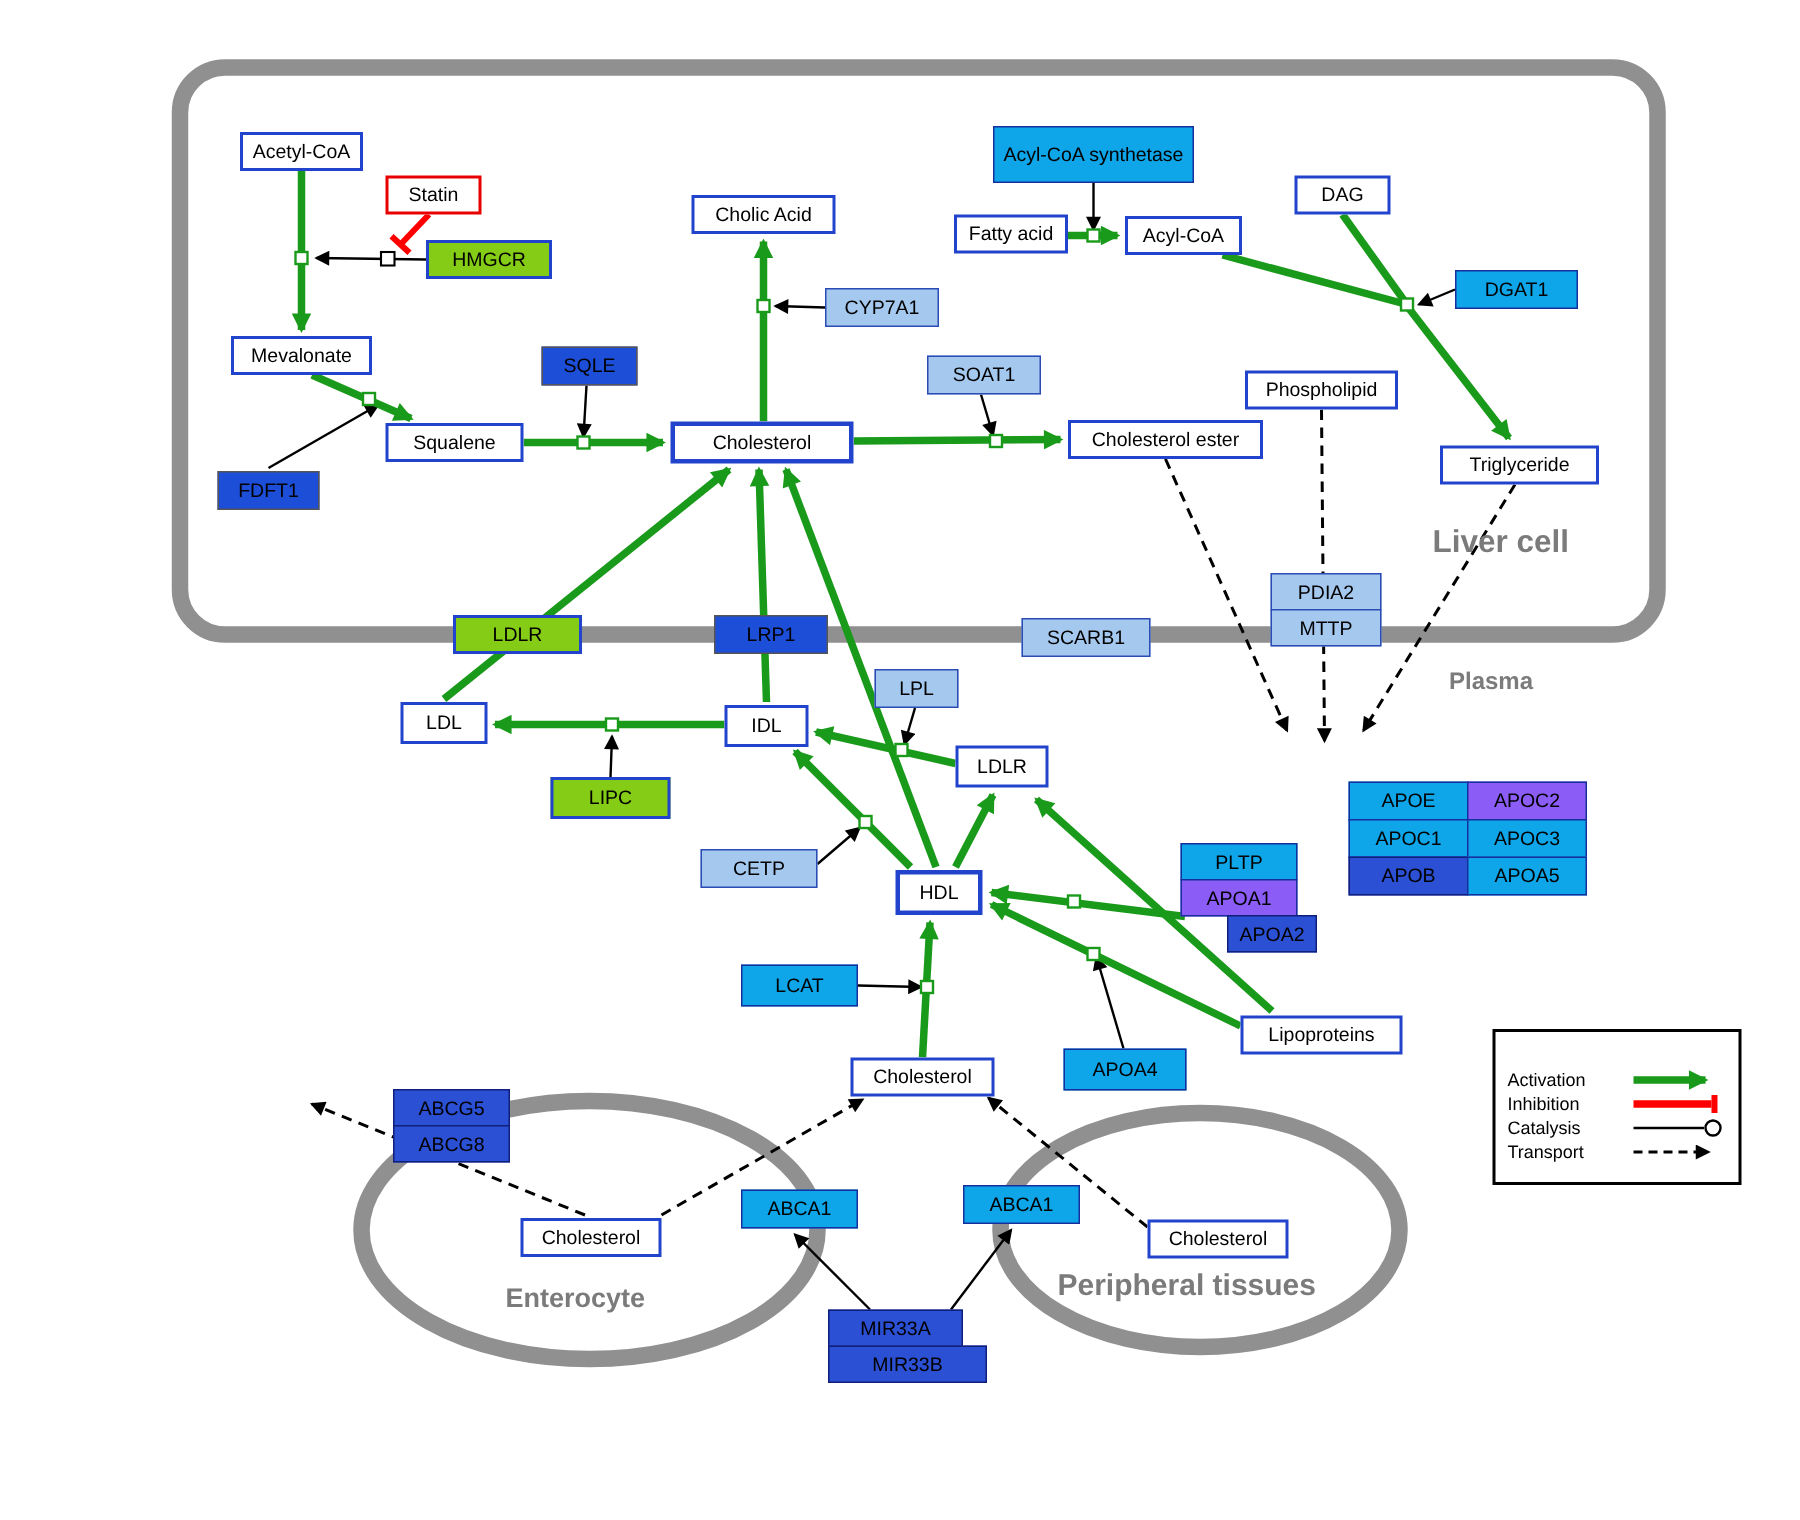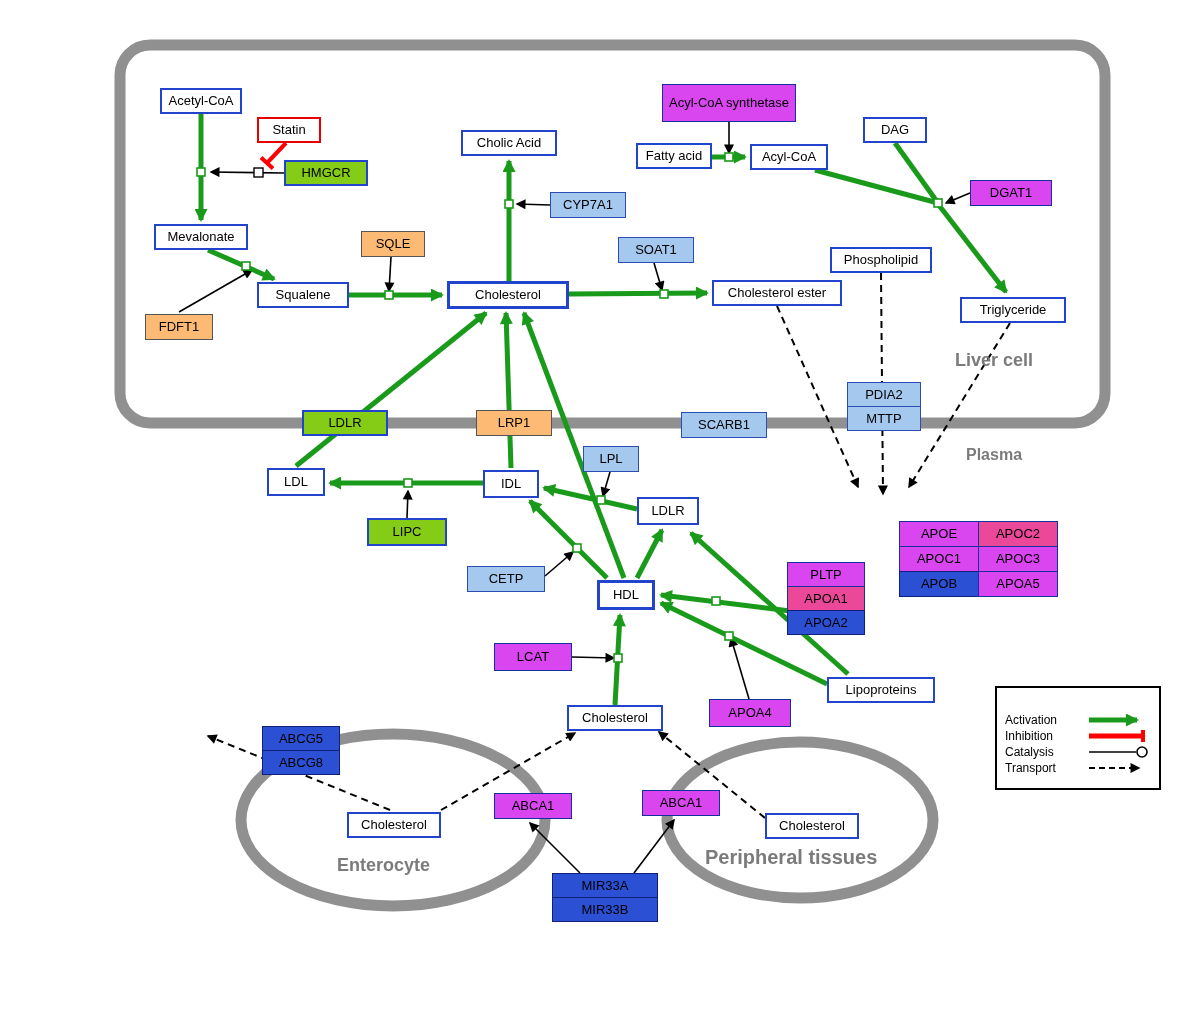--- a/index.html
+++ b/index.html
@@ -7,24 +7,24 @@
   body{font-family:"Liberation Sans",sans-serif}
   #canvas{position:relative;width:1200px;height:1013px;background:#fff;overflow:hidden}
   #edges{position:absolute;left:0;top:0}
   .node{position:absolute;display:flex;align-items:center;justify-content:center;
         text-align:center;font-size:13px;line-height:1.05;color:#000;height:26px;
         padding:1px 3px;white-space:nowrap;z-index:5}
   .metab{background:#fff;border:2px solid #2244cc}
   .metab-bold{background:#fff;border:3px solid #2244cc}
   .redbox{background:#fff;border:2px solid #e80000}
   .yellow{background:#84cc16;border:2px solid #2244cc}
-  .paleyellow{background:#fdba74;border:1px solid #555}
+  .paleyellow{background:#1d4ed8;border:1px solid #555}
   .lightblue{background:#a4c8ee;border:1px solid #2a4cb4}
-  .blue{background:#d946ef;border:1px solid #15309e}
-  .blue2{background:#ec4899;border:1px solid #15309e}
+  .blue{background:#0ea5e9;border:1px solid #15309e}
+  .blue2{background:#8b5cf6;border:1px solid #15309e}
   .darkblue{background:#2b50d4;border:1px solid #101f7a}
   .wrap{white-space:normal}
   .rlabel{position:absolute;color:#7b7b7b;font-weight:bold;z-index:4}
   #legend{position:absolute;left:995px;top:686px;width:166px;height:104px;background:#fff;
           border:2px solid #000;padding:24px 8px;display:flex;flex-direction:column;
           justify-content:space-between;z-index:6}
   .lrow{display:flex;align-items:center;justify-content:space-between;height:20px}
   .ltext{font-size:12px;color:#000}
 </style>
 </head>
@@ -113,21 +113,21 @@
     <rect x="404" y="479" width="8" height="8"></rect>
     <rect x="597" y="496" width="8" height="8"></rect>
     <rect x="573" y="544" width="8" height="8"></rect>
     <rect x="712" y="597" width="8" height="8"></rect>
     <rect x="725" y="632" width="8" height="8"></rect>
     <rect x="614" y="654" width="8" height="8"></rect>
   </g>
   <rect x="254" y="168" width="9" height="9" fill="#fff" stroke="#000" stroke-width="1.4"></rect>
 </svg>
 
-<div class="rlabel" style="left:955px;top:350px;font-size:18px">Liver cell</div>
+<div class="rlabel" style="left:955px;top:350px;font-size:21px">Liver cell</div>
 <div class="rlabel" style="left:966px;top:446px;font-size:16px">Plasma</div>
 <div class="rlabel" style="left:337px;top:855px;font-size:18px">Enterocyte</div>
 <div class="rlabel" style="left:705px;top:846px;font-size:20px">Peripheral tissues</div>
 
 <div class="node metab" style="left:160px;top:88px;width:82px">Acetyl-CoA</div>
 <div class="node redbox" style="left:257px;top:117px;width:64px">Statin</div>
 <div class="node yellow" style="left:284px;top:160px;width:84px">HMGCR</div>
 <div class="node metab" style="left:154px;top:224px;width:94px">Mevalonate</div>
 <div class="node paleyellow" style="left:145px;top:314px;width:68px">FDFT1</div>
 <div class="node metab" style="left:257px;top:282px;width:92px">Squalene</div>
@@ -154,39 +154,39 @@
 <div class="node metab" style="left:267px;top:468px;width:58px;height:28px">LDL</div>
 <div class="node metab" style="left:483px;top:470px;width:56px;height:28px">IDL</div>
 <div class="node lightblue" style="left:583px;top:446px;width:56px">LPL</div>
 <div class="node metab" style="left:637px;top:497px;width:62px;height:28px">LDLR</div>
 <div class="node yellow" style="left:367px;top:518px;width:80px;height:28px">LIPC</div>
 <div class="node lightblue" style="left:467px;top:566px;width:78px">CETP</div>
 <div class="node metab-bold" style="left:597px;top:580px;width:58px;height:30px">HDL</div>
 <div class="node blue" style="left:494px;top:643px;width:78px;height:28px">LCAT</div>
 <div class="node blue" style="left:787px;top:562px;width:78px;height:25px">PLTP</div>
 <div class="node blue2" style="left:787px;top:586px;width:78px;height:25px">APOA1</div>
-<div class="node darkblue" style="left:787px;top:610px;width:78px;height:25px">APOA2</div>
+<div class="node darkblue" style="left:818px;top:610px;width:60px;height:25px">APOA2</div>
 <div class="node blue" style="left:709px;top:699px;width:82px;height:28px">APOA4</div>
 <div class="node metab" style="left:827px;top:677px;width:108px">Lipoproteins</div>
 
 <div class="node blue" style="left:899px;top:521px;width:80px">APOE</div>
 <div class="node blue2" style="left:978px;top:521px;width:80px">APOC2</div>
 <div class="node blue" style="left:899px;top:546px;width:80px">APOC1</div>
 <div class="node blue" style="left:978px;top:546px;width:80px">APOC3</div>
 <div class="node darkblue" style="left:899px;top:571px;width:80px">APOB</div>
 <div class="node blue" style="left:978px;top:571px;width:80px">APOA5</div>
 
 <div class="node metab" style="left:567px;top:705px;width:96px">Cholesterol</div>
 <div class="node darkblue" style="left:262px;top:726px;width:78px;height:25px">ABCG5</div>
 <div class="node darkblue" style="left:262px;top:750px;width:78px;height:25px">ABCG8</div>
 <div class="node metab" style="left:347px;top:812px;width:94px">Cholesterol</div>
 <div class="node blue" style="left:494px;top:793px;width:78px">ABCA1</div>
 <div class="node blue" style="left:642px;top:790px;width:78px">ABCA1</div>
 <div class="node metab" style="left:765px;top:813px;width:94px">Cholesterol</div>
-<div class="node darkblue" style="left:552px;top:873px;width:106px;height:25px">MIR33A</div>
+<div class="node darkblue" style="left:552px;top:873px;width:90px;height:25px">MIR33A</div>
 <div class="node darkblue" style="left:552px;top:897px;width:106px;height:25px">MIR33B</div>
 
 <div id="legend">
   <div class="lrow">
     <span class="ltext">Activation</span>
     <svg width="64" height="16">
       <line x1="2" y1="8" x2="50" y2="8" stroke="#1a9a1a" stroke-width="5" marker-end="url(#ag)"></line>
     </svg>
   </div>
   <div class="lrow">

